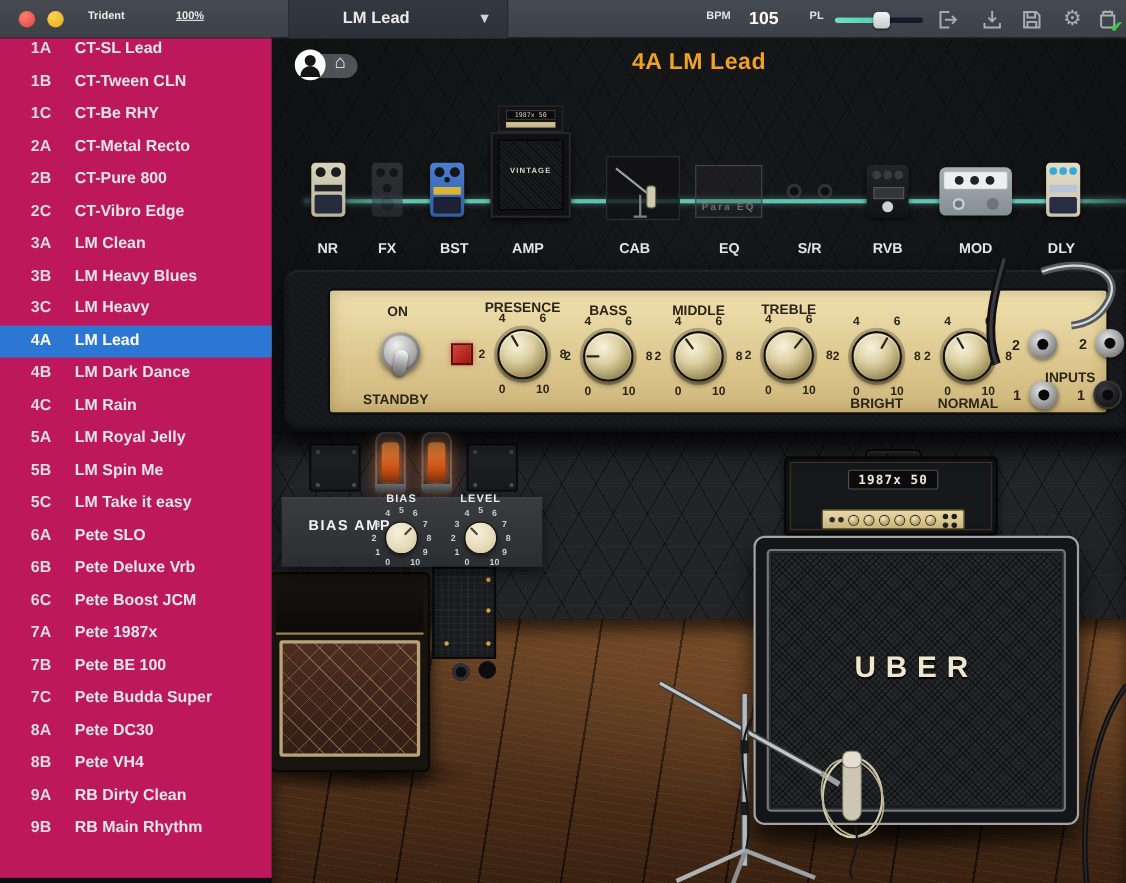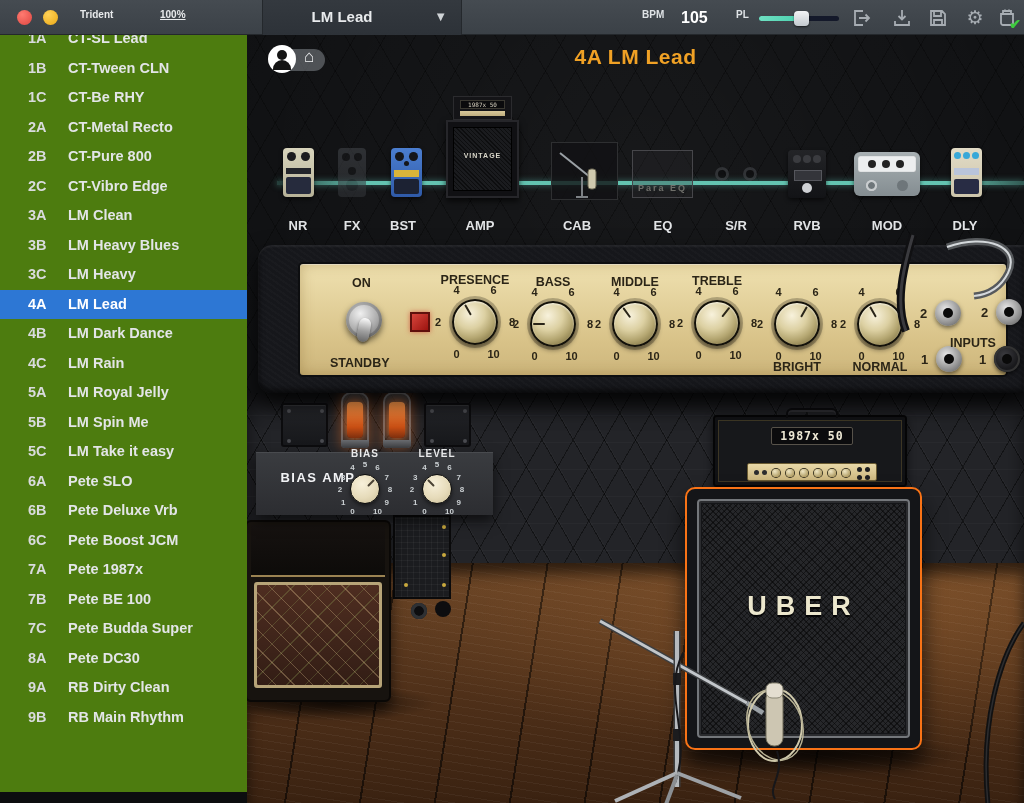--- a/index.html
+++ b/index.html
@@ -25,21 +25,21 @@
   #pl-slider .track { position:absolute; left:0; top:4px; width:100%; height:5px; border-radius:3px; background:#14192a; }
   #pl-slider .fill { position:absolute; left:0; top:4px; height:5px; border-radius:3px; background:linear-gradient(90deg,#6fe0c2,var(--slider-teal)); }
   #pl-slider .handle { position:absolute; top:-1px; width:15px; height:15px; border-radius:4px; background:linear-gradient(#f2f4f6,#c3c9ce); box-shadow:0 1px 2px rgba(0,0,0,.6); }
   .tb-icon { position:absolute; top:8px; width:20px; height:20px; cursor:pointer; }
   .tb-icon svg { width:20px; height:20px; stroke:#a7adb3; fill:none; stroke-width:1.8; }
   #icon-export { left:851px; } #icon-download { left:892px; } #icon-save { left:928px; } #icon-settings { left:965px; } #icon-device { left:997px; }
   #icon-settings { color:#a7adb3; font-size:19px; line-height:20px; text-align:center; }
   #icon-device .chk { position:absolute; right:-4px; bottom:-4px; font-size:14px; color:var(--check-green); font-weight:700; }
 
   
-  #sidebar { position:absolute; left:0; top:24px; width:247px; height:768px; background:#4d7c0f; z-index:40; }
+  #sidebar { position:absolute; left:0; top:30px; width:247px; height:768px; background:#be185d; z-index:40; }
   .preset-row { position:relative; height:29.5px; cursor:pointer; }
   .preset-row .bank { position:absolute; left:28px; top:6px; font-size:14.5px; font-weight:700; color:#d9dbdd; }
   .preset-row .pname { position:absolute; left:68px; top:6px; font-size:14.5px; font-weight:700; color:#e3e5e7; white-space:nowrap; }
   .preset-row.selected { background:var(--accent); }
   .preset-row.selected .bank, .preset-row.selected .pname { color:#ffffff; }
 
   
   #stage { position:absolute; left:247px; top:35px; width:777px; height:768px; background:#101113; overflow:hidden; }
   #stage .room-pattern { position:absolute; inset:0; z-index:1;
      background-image:
@@ -173,21 +173,21 @@
   #cab-back .caster { position:absolute; left:16px; bottom:-22px; width:16px; height:16px; border-radius:50%; background:#0d0d0f; box-shadow:inset 0 0 0 3px #2e3033, 24px -2px 0 #0d0d0f, inset 0 0 0 3px #2e3033; }
 
   #head-1987 { position:absolute; left:466px; top:380px; width:194px; height:72px; z-index:7; background:#17181b; border:2px solid #050506; border-radius:4px; box-shadow:inset 0 0 0 3px #101114, inset 0 0 0 4px #3d3624, 0 4px 8px rgba(0,0,0,.6); }
   #head-1987 .handle { position:absolute; left:71px; top:-9px; width:52px; height:10px; border:2px solid #0a0a0c; border-bottom:none; border-radius:6px 6px 0 0; background:transparent; box-shadow:inset 0 2px 0 #2a2a2e; }
   #head-plate { position:absolute; left:56px; top:10px; width:82px; height:18px; background:#0b0b0d; border:1px solid #57524a; border-radius:2px; text-align:center; font-size:11.5px; line-height:16px; font-weight:700; letter-spacing:1px; color:#eee8d4; font-family:"DejaVu Sans Mono", monospace; }
   #head-ctrl { position:absolute; left:32px; top:46px; width:130px; height:18px; background:linear-gradient(#e8d8a8,#cdb77f); border-radius:2px; border:1px solid #6b5c33; }
   #head-ctrl i { position:absolute; top:5px; width:8px; height:8px; border-radius:50%; background:radial-gradient(circle at 35% 30%, #efe6c4, #b5a26a 70%); box-shadow:0 0 0 1px #3a3422; }
   #head-ctrl .d1{left:24px}.d2{left:38px}.d3{left:52px}.d4{left:66px}.d5{left:80px}.d6{left:94px}
   #head-ctrl::before { content:""; position:absolute; left:6px; top:6px; width:5px; height:5px; border-radius:50%; background:#2c2c2e; box-shadow:8px 0 0 #2c2c2e; }
   #head-ctrl::after { content:""; position:absolute; right:14px; top:3px; width:5px; height:5px; border-radius:50%; background:#1e1e20; box-shadow:8px 0 0 #1e1e20, 0 8px 0 #1e1e20, 8px 8px 0 #1e1e20; }
-  #uber-cab { position:absolute; left:438px; top:452px; width:237px; height:263px; z-index:7; background:#141518; border:2px solid #f97316; border-radius:10px; box-shadow:0 14px 22px rgba(0,0,0,.7); }
+  #uber-cab { position:absolute; left:438px; top:452px; width:296px; height:263px; z-index:7; background:#141518; border:2px solid #a3a3a3; border-radius:10px; box-shadow:0 14px 22px rgba(0,0,0,.7); }
   #uber-cab .silver { position:absolute; inset:10px; border:2px solid #74777b; border-radius:4px; box-shadow:inset 0 0 0 2px #2a2b2e; }
   #uber-cab .grille { position:absolute; inset:15px; background-color:#26272a;
      background-image:repeating-linear-gradient(45deg, rgba(0,0,0,.45) 0 1px, transparent 1px 4px), repeating-linear-gradient(-45deg, rgba(0,0,0,.45) 0 1px, transparent 1px 4px); }
   #uber-logo { position:absolute; left:0; right:0; top:102px; text-align:center; font-size:27px; font-weight:700; letter-spacing:9px; color:#ece7cd; text-shadow:0 2px 1px rgba(0,0,0,.9), 0 0 1px #000; z-index:8; }
   .floor-shadow { position:absolute; background:radial-gradient(ellipse, rgba(0,0,0,.55), transparent 70%); z-index:6; }
 
   svg.overlay { position:absolute; left:0; top:0; width:777px; height:768px; z-index:30; pointer-events:none; }
   #cable-svg { z-index:31; }
   #mic-svg { z-index:26; }
 </style>
@@ -342,20 +342,24 @@
     <div class="preset-row">
       <span class="bank">7C</span>
       <span class="pname">Pete Budda Super</span>
     </div>
 
     <div class="preset-row">
       <span class="bank">8A</span>
       <span class="pname">Pete DC30</span>
     </div>
 
+    <div class="preset-row">
+      <span class="bank">8B</span>
+      <span class="pname">Pete VH4</span>
+    </div>
 
 
     <div class="preset-row">
       <span class="bank">9A</span>
       <span class="pname">RB Dirty Clean</span>
     </div>
 
     <div class="preset-row">
       <span class="bank">9B</span>
       <span class="pname">RB Main Rhythm</span>
@@ -414,21 +418,21 @@
       </div>
     <div class="pedal p-mod">
         <i class="pad"></i>
       </div>
     <div class="pedal p-dly">
         <i class="pad"></i>
       </div>
 
     <span class="chain-label" style="left:51px">NR</span>
     <span class="chain-label" style="left:105px">FX</span>
-    <span class="chain-label" style="left:156px">BST</span>
+    <span class="chain-label" style="left:166px">BST</span>
     <span class="chain-label" style="left:233px">AMP</span>
     <span class="chain-label" style="left:330px">CAB</span>
     <span class="chain-label" style="left:416px">EQ</span>
     <span class="chain-label" style="left:489px">S/R</span>
     <span class="chain-label" style="left:560px">RVB</span>
     <span class="chain-label" style="left:640px">MOD</span>
     <span class="chain-label" style="left:718px">DLY</span>
 
     <div id="amp-frame">
       <div id="amp-panel">

